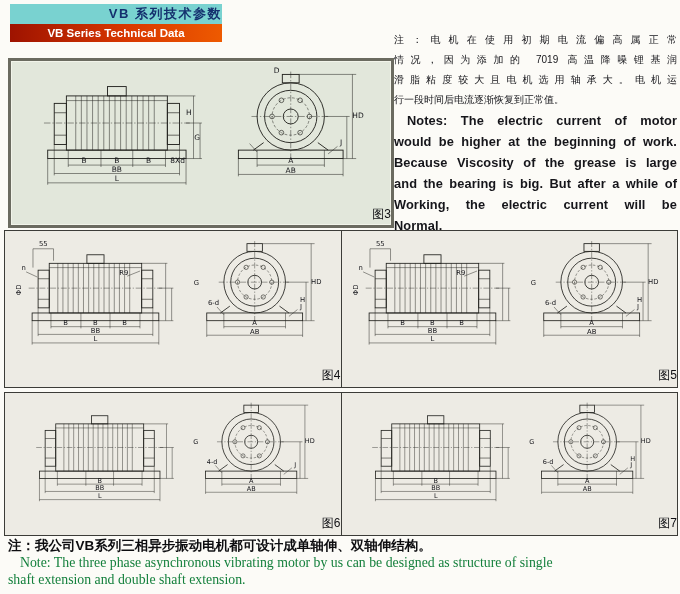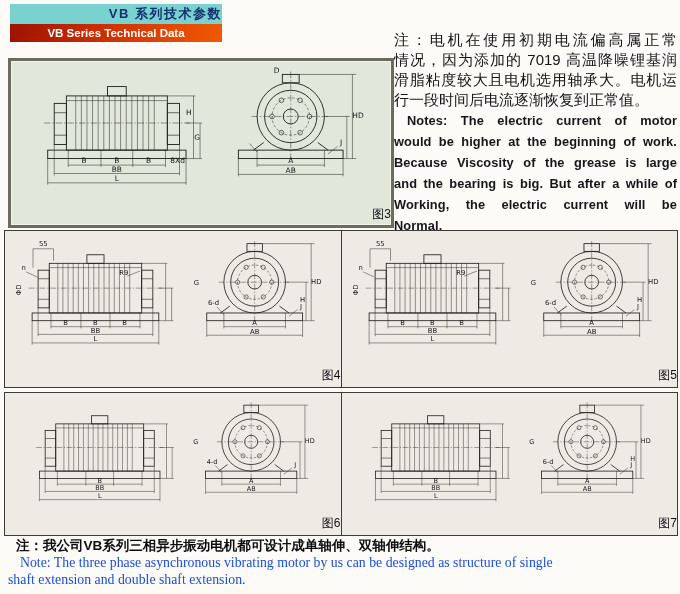--- a/index.html
+++ b/index.html
@@ -4,40 +4,40 @@
 <style>
   html,body{margin:0;padding:0}
   body{background:#dddbd5;font-family:"Liberation Sans","DejaVu Sans",sans-serif}
   .page{position:relative;width:680px;height:594px;margin:0 auto;background:#fcfbf7;overflow:hidden}
 
   .banner{position:absolute;left:10px;top:4px;width:212px}
   .banner-cn{height:20px;line-height:20px;background:#79d2d0;color:#14306e;font-size:13px;font-weight:700;text-align:right;letter-spacing:1.5px}
   .banner-en{height:18px;line-height:18px;background:linear-gradient(90deg,#9e1300 0%,#d83700 55%,#ee5a00 100%);color:#fff;font-size:11.5px;font-weight:700;text-align:center}
 
   .notes{position:absolute;left:394px;top:30px;width:283px;color:#15151a}
-  .cnline{font-size:15px;line-height:20px;text-align:justify;text-align-last:justify}
+  .cnline{font-size:10px;line-height:20px;text-align:justify;text-align-last:justify}
   .cnline.last{text-align-last:left}
   .enline{font-size:12.8px;line-height:21px;font-weight:700;text-align:justify;text-align-last:justify;letter-spacing:.1px}
   .enline.first{text-indent:13px}
   .enline.last{text-align-last:left}
 
   .fig3-frame{position:absolute;left:8px;top:58px;width:380px;height:164px;background:#e2e7db;border:3px solid #6b6b60;box-shadow:inset 0 0 0 1px #f2f4ea}
   .panel{position:absolute;display:flex;background:#edebe4;border:1px solid #3c3c38}
   .panel-mid{left:4px;top:230px;width:672px;height:156px}
   .panel-bot{left:4px;top:392px;width:672px;height:142px}
   .cell{position:relative;flex:1 1 50%}
   .cell + .cell{border-left:1px solid #3c3c38}
 
   .drawing{display:block;margin:4px auto 0}
   .lbl text{font-size:8px;fill:#15151a;text-anchor:middle;font-family:"DejaVu Sans",sans-serif}
   .caption{position:absolute;left:0;right:0;bottom:3px;text-align:right;font-size:12px;color:#101014}
   .fig3-frame .caption{bottom:2px}
 
-  .footer-cn{position:absolute;left:16px;top:537px;font-size:13.5px;font-weight:700;color:#0d0d10}
-  .footer-en{position:absolute;left:8px;top:554px;width:668px;font-family:"Liberation Serif","DejaVu Serif",serif;font-size:13.8px;line-height:17px;color:#1d4ed8}
+  .footer-cn{position:absolute;left:8px;top:537px;font-size:13.5px;font-weight:700;color:#0d0d10}
+  .footer-en{position:absolute;left:8px;top:554px;width:668px;font-family:"Liberation Serif","DejaVu Serif",serif;font-size:13.8px;line-height:17px;color:#15803d}
   .footer-en .l1{padding-left:12px}
 </style>
 </head>
 <body>
 
 <div class="page">
 
   <svg width="0" height="0" style="position:absolute">
     <defs>
       <g id="art-side" fill="none" stroke="#23231f" stroke-width="1">

